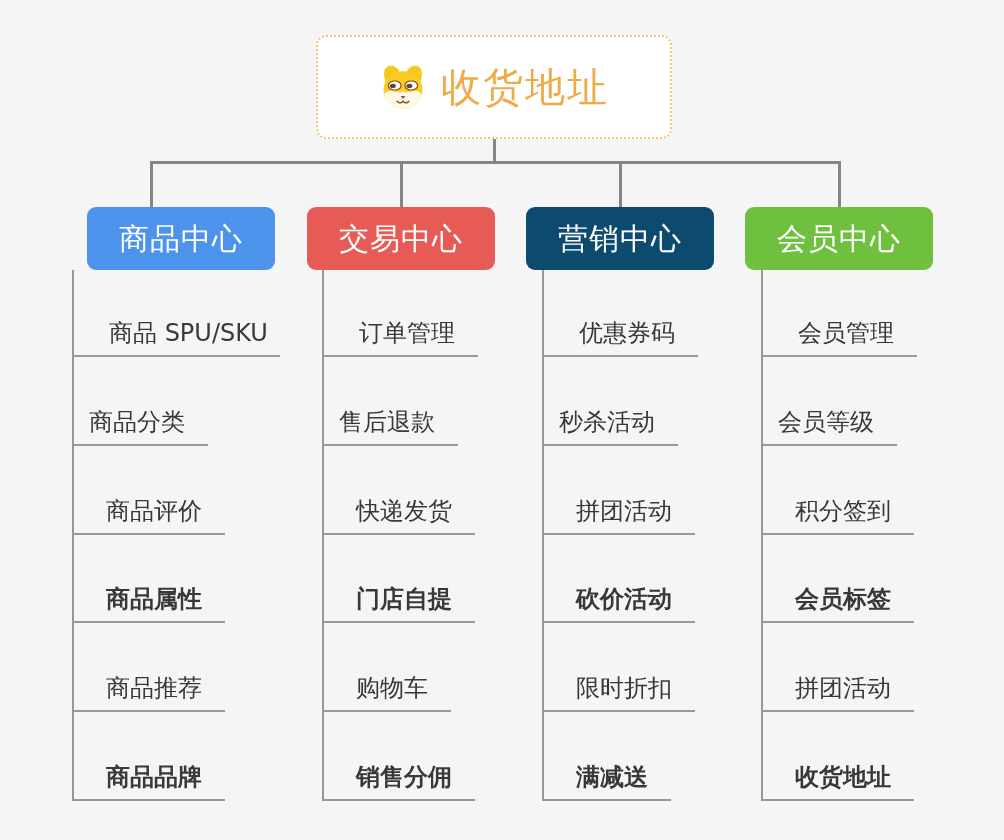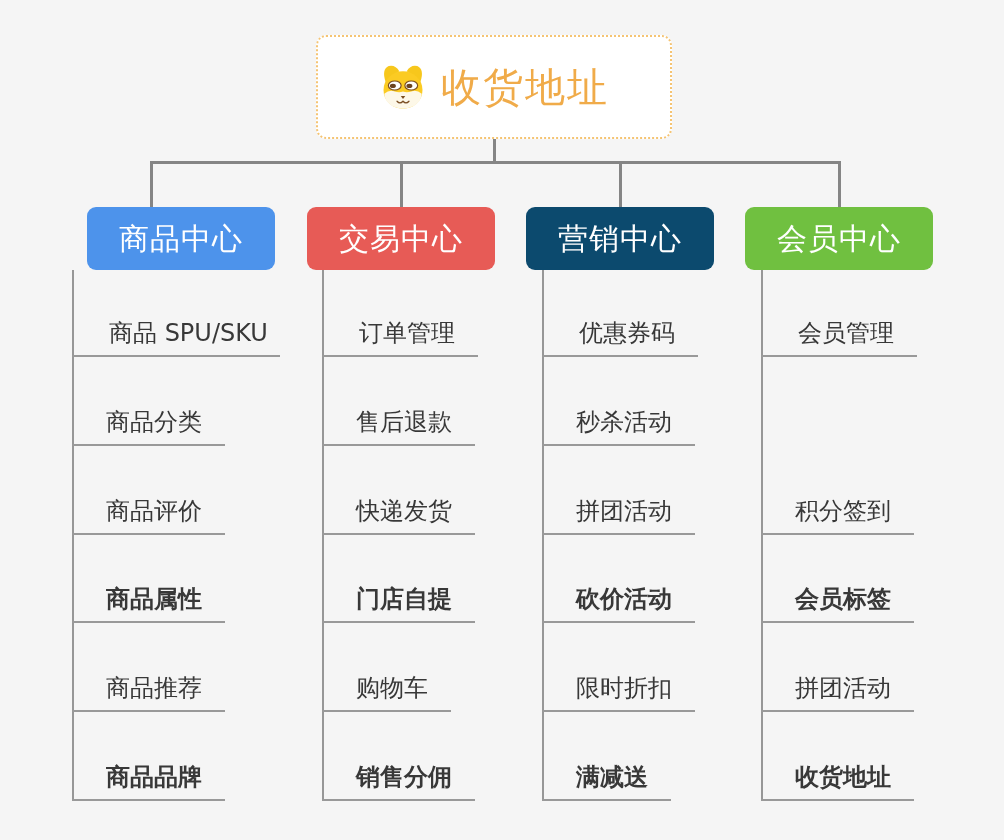--- a/index.html
+++ b/index.html
@@ -38,21 +38,21 @@
   .c0{left:72px;} .c1{left:322px;} .c2{left:542px;} .c3{left:761px;}
   .spine{position:absolute;left:0;top:0;width:2px;height:530px;background:#979797;}
   .item{
     position:absolute;left:0;
     padding:0 0 8px 34px;width:119px;
     font-size:24px;line-height:28px;color:#383838;
     border-bottom:2px solid #999999;white-space:nowrap;overflow:visible;
   }
   .item.wide{width:171px;}
   .item.narrow{width:95px;}
-  .r0{top:49px;padding-left:37px;} .r1{top:138px;} .r2{top:227px;} .r3{top:315px;font-weight:bold;} .r4{top:404px;} .r5{top:493px;font-weight:bold;}
+  .r0{top:49px;padding-left:37px;} .r1{top:138px;padding-left:17px;} .r2{top:227px;} .r3{top:315px;font-weight:bold;} .r4{top:404px;} .r5{top:493px;font-weight:bold;}
 </style>
 </head>
 <body>
 
 <div class="canvas">
 
   <div class="line root-stub"></div>
   <div class="line trunk"></div>
   <div class="line drop drop-1"></div>
   <div class="line drop drop-2"></div>
@@ -106,19 +106,20 @@
     <div class="item r0">优惠券码</div>
     <div class="item r2">拼团活动</div>
     <div class="item r3">砍价活动</div>
     <div class="item r4">限时折扣</div>
     <div class="item r5 narrow">满减送</div>
   </div>
 
   <div class="col c3">
     <div class="spine"></div>
     <div class="item r0">会员管理</div>
+    <div class="item r1">会员等级</div>
     <div class="item r2">积分签到</div>
     <div class="item r3">会员标签</div>
     <div class="item r4">拼团活动</div>
     <div class="item r5">收货地址</div>
   </div>
 
 </div>
 
 </body></html>

